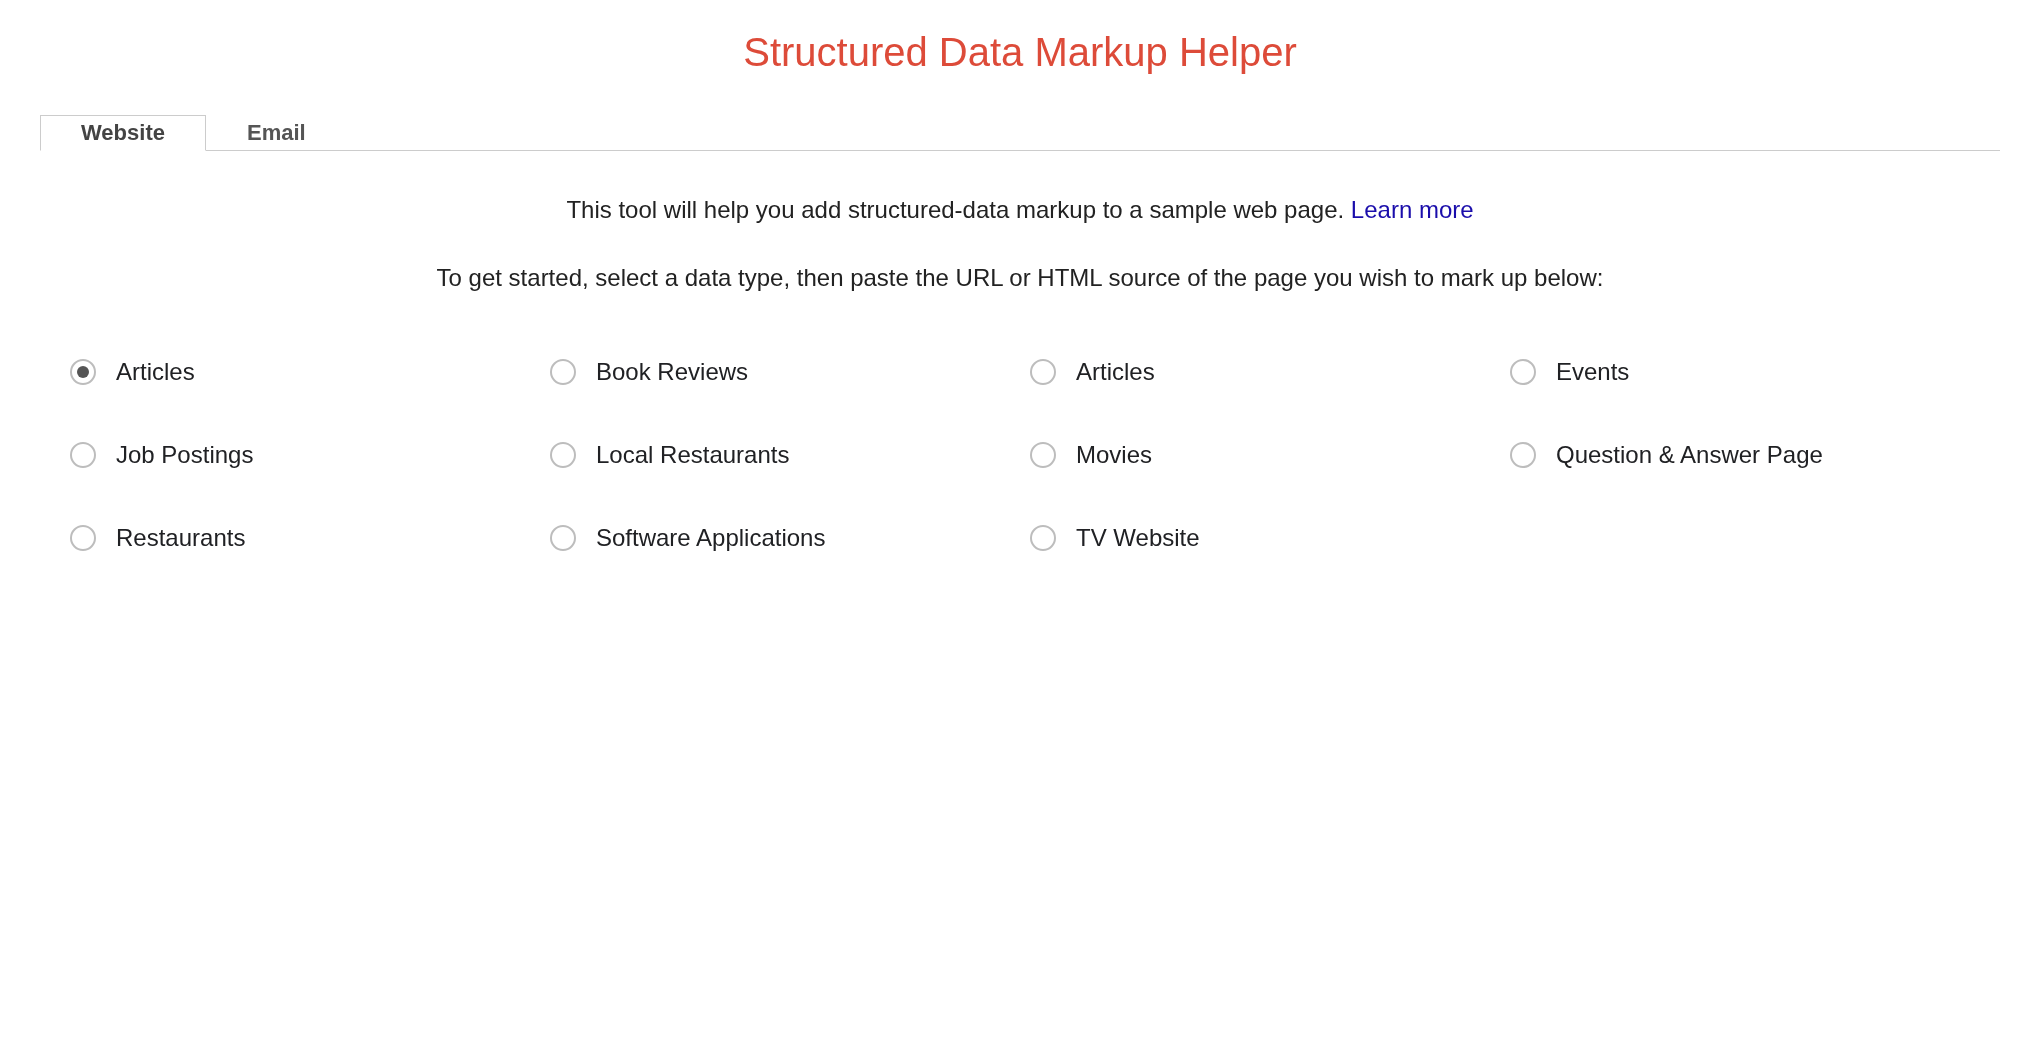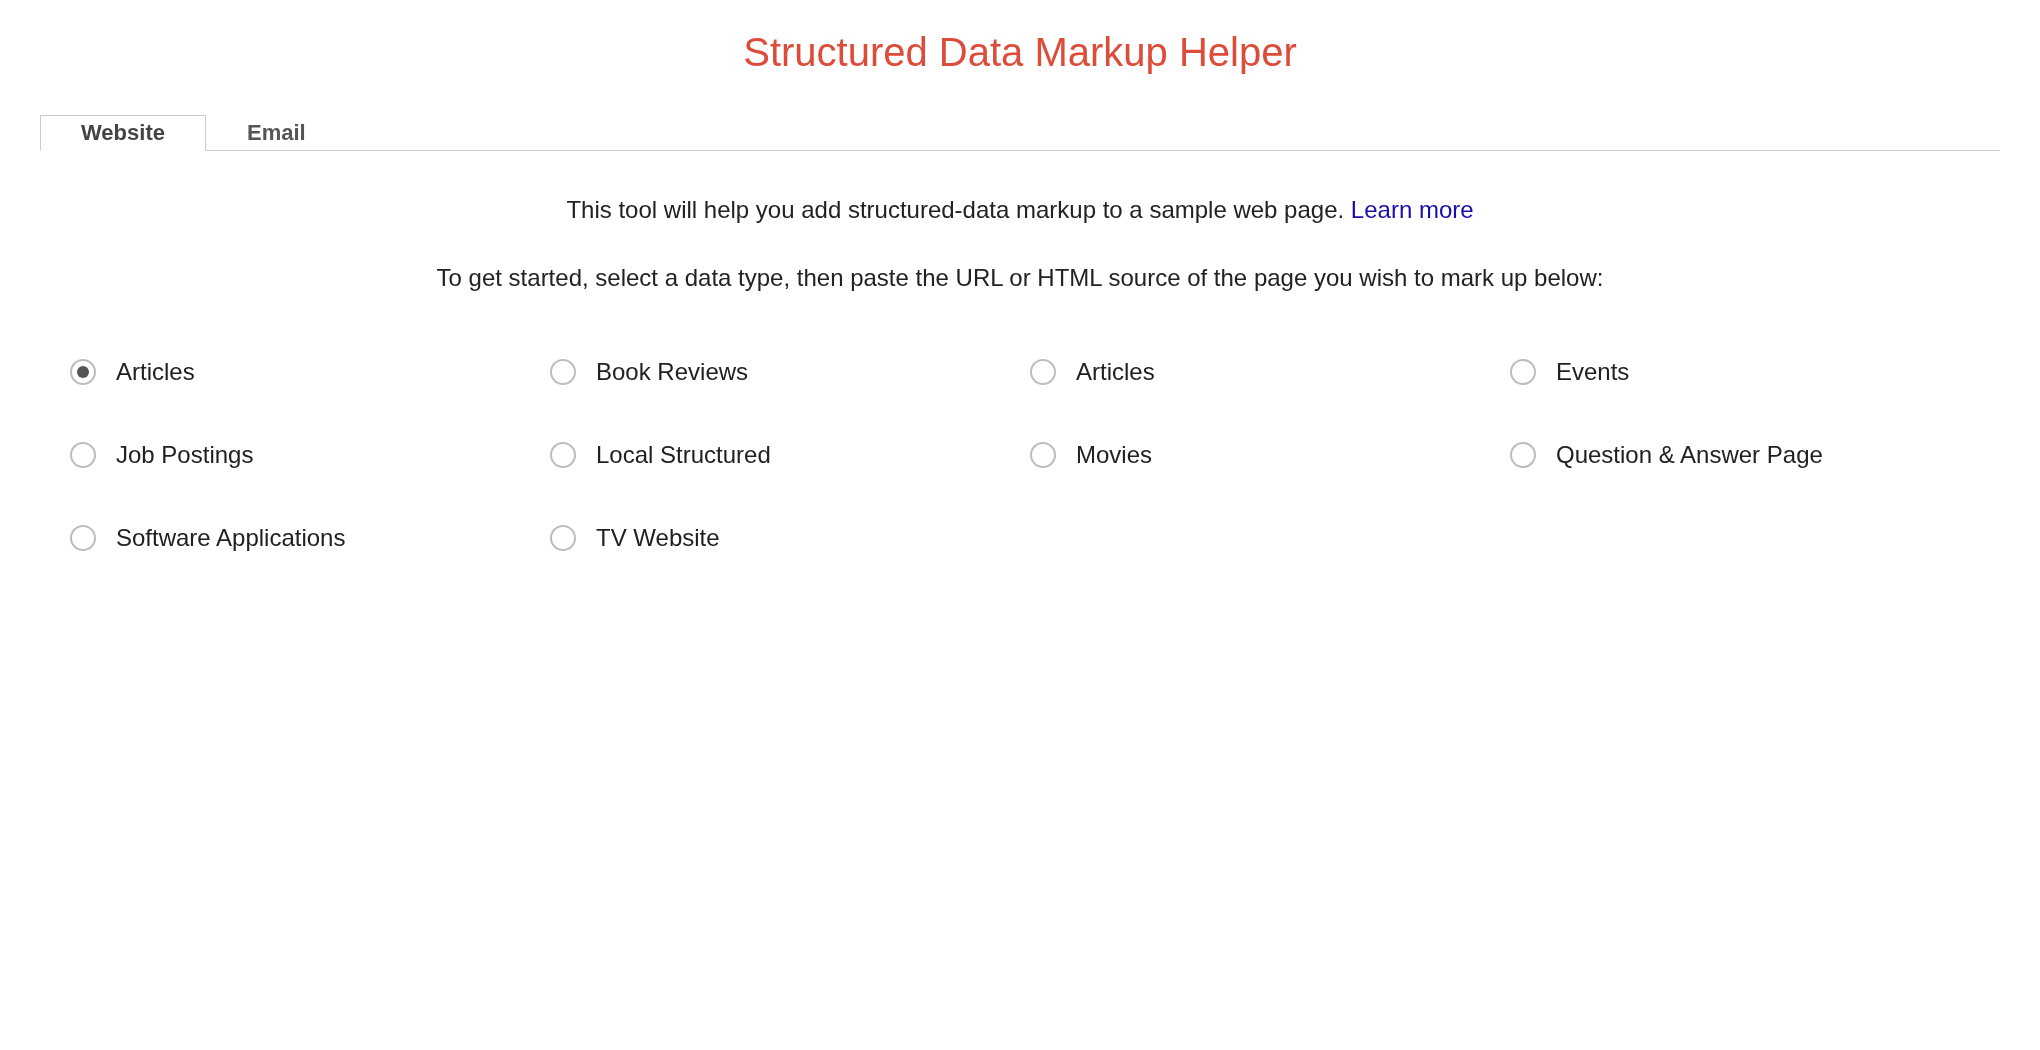--- a/index.html
+++ b/index.html
@@ -125,29 +125,33 @@
   <label class="radio-option">
     <span class="radio-circle"></span>
     <span class="radio-label">Events</span>
   </label>
   <label class="radio-option">
     <span class="radio-circle"></span>
     <span class="radio-label">Job Postings</span>
   </label>
   <label class="radio-option">
     <span class="radio-circle"></span>
-    <span class="radio-label">Local Structured</span>
+    <span class="radio-label">Local Restaurants</span>
   </label>
   <label class="radio-option">
     <span class="radio-circle"></span>
     <span class="radio-label">Movies</span>
   </label>
   <label class="radio-option">
     <span class="radio-circle"></span>
     <span class="radio-label">Question &amp; Answer Page</span>
+  </label>
+  <label class="radio-option">
+    <span class="radio-circle"></span>
+    <span class="radio-label">Restaurants</span>
   </label>
   <label class="radio-option">
     <span class="radio-circle"></span>
     <span class="radio-label">Software Applications</span>
   </label>
   <label class="radio-option">
     <span class="radio-circle"></span>
     <span class="radio-label">TV Website</span>
   </label>
 </div>

